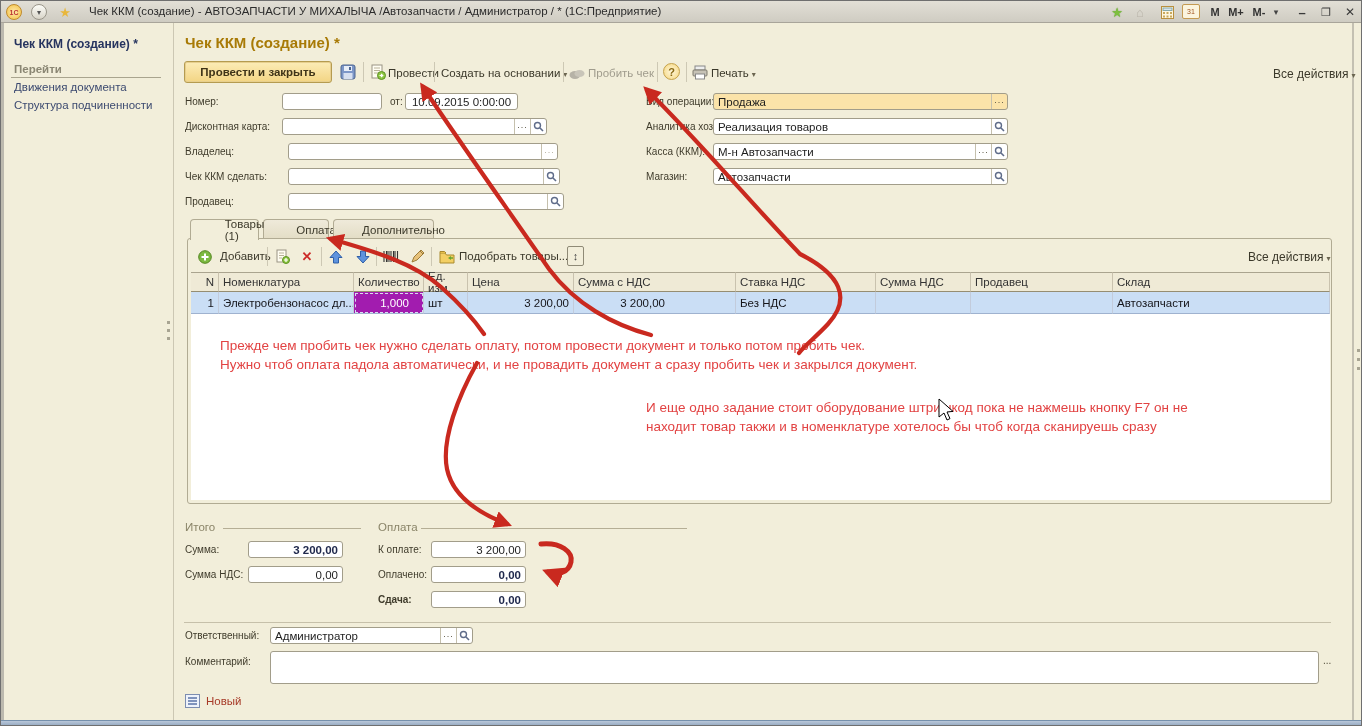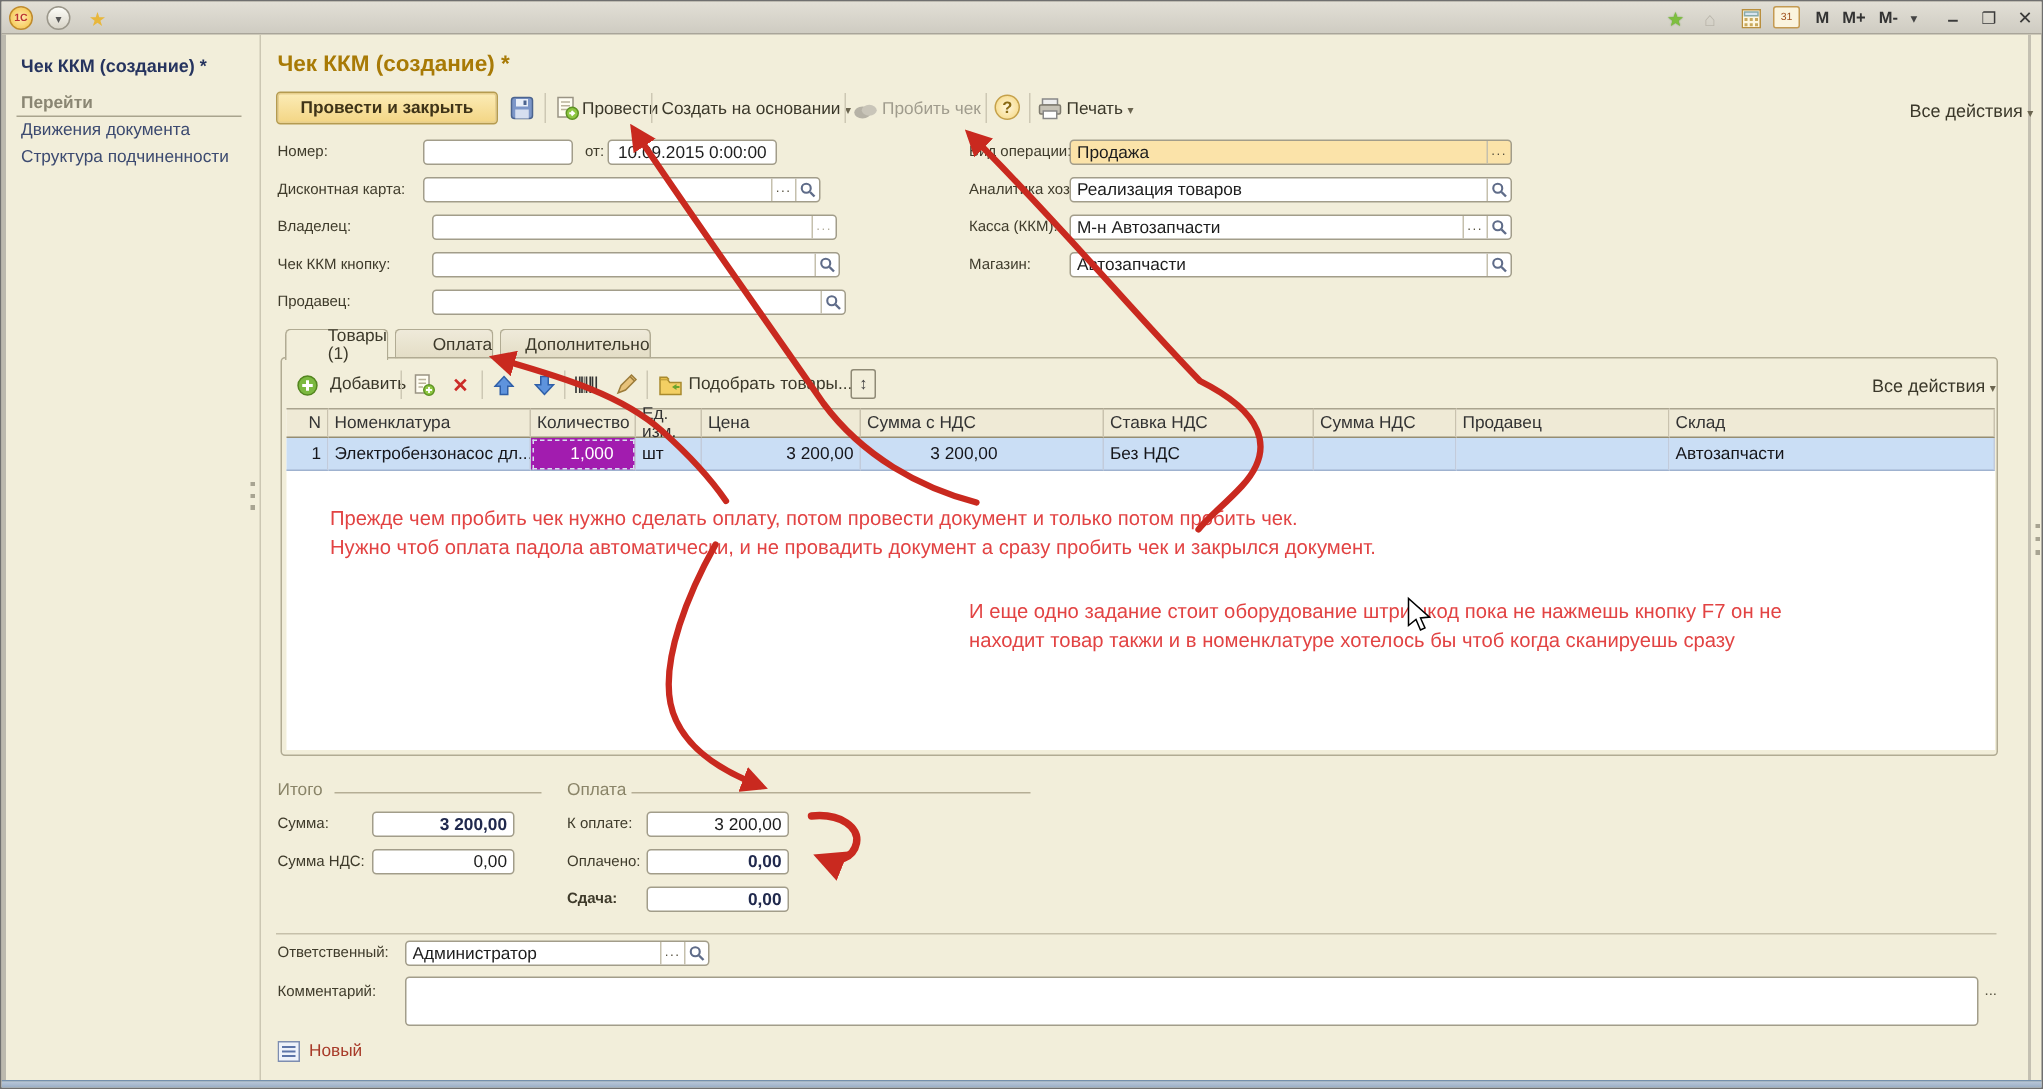--- a/index.html
+++ b/index.html
@@ -68,21 +68,21 @@
   .fld .val{flex:1;white-space:nowrap;overflow:hidden;}
   .fld.hl{background:#fbe3a9;}
   .sfx{width:16px;height:15px;border-left:1px solid #c5c0ad;display:flex;align-items:center;
     justify-content:center;color:#55503e;font-size:9px;flex:none;cursor:pointer;}
   .sfx.dots::after{content:"...";letter-spacing:1px;margin-top:-4px;}
   .sfx.dim::after{color:#b3ae9c;}
   .num{justify-content:flex-end;}
   .bold{font-weight:bold;color:#20294d;}
   
   .tab{position:absolute;top:218px;height:20px;border:1px solid #b1ab93;border-bottom:none;
-    border-radius:4px 4px 0 0;display:flex;align-items:center;justify-content:flex-end;
+    border-radius:4px 4px 0 0;display:flex;align-items:center;justify-content:center;
     font-size:11.5px;color:#3c392a;cursor:pointer;background:linear-gradient(#efeada,#e3ddc5);padding-left:40px;}
   .tab.active{background:#f2eeda;height:21px;z-index:3;font-weight:normal;}
   .gbox{position:absolute;left:186px;top:237px;width:1145px;height:266px;
     border:1px solid #b1ab93;border-radius:3px;z-index:1;}
   
   .twrap{position:absolute;left:190px;top:271px;width:1139px;height:228px;background:#fff;
     border:1px solid #aaa democracy48f;}
   .trow{display:grid;grid-template-columns:28px 135px 70px 44px 106px 162px 140px 95px 142px auto;}
   .th{height:20px;background:#efead6;border-right:1px solid #c9c2ae;border-bottom:1px solid #958d72;
     display:flex;align-items:center;padding:0 4px;color:#333;border-top:1px solid #aaa48f;}
@@ -110,20 +110,21 @@
 </style>
 </head>
 <body>
 
 <div id="app">
 
   <div class="titlebar">
     <span class="tb-ic appic">1С</span>
     <span class="tb-ic dropic"></span>
     <span class="tb-ic staric"></span>
+    <span class="tb-title">Чек ККМ (создание) - АВТОЗАПЧАСТИ У МИХАЛЫЧА /Автозапчасти / Администратор / * (1С:Предприятие)</span>
     <span class="tbr favadd"></span>
     <span class="tbr homeic"></span>
     <span class="tbr calc">
       <svg width="13" height="13" viewBox="0 0 13 13">
           <rect x="0.5" y="0.5" width="12" height="12" fill="#fdf6df" stroke="#b98f3e"></rect>
           <rect x="2" y="2" width="9" height="2.5" fill="#d7e4ef" stroke="#8aa"></rect>
           <rect x="2" y="6" width="2" height="2" fill="#c9a95c"></rect>
           <rect x="5.5" y="6" width="2" height="2" fill="#c9a95c"></rect>
           <rect x="9" y="6" width="2" height="2" fill="#c9a95c"></rect>
           <rect x="2" y="9.5" width="2" height="2" fill="#c9a95c"></rect>
@@ -220,21 +221,21 @@
         </svg>
       </span>
   </div>
 
   <div class="lbl" style="left:184px;top:145px;">Владелец:</div>
   <div class="fld" style="left:287px;top:142px;width:270px;padding-right:0;">
     <span class="val"></span>
     <span class="sfx dots dim"></span>
   </div>
 
-  <div class="lbl" style="left:184px;top:170px;">Чек ККМ кнопку:</div>
+  <div class="lbl" style="left:184px;top:170px;">Чек ККМ сделать:</div>
   <div class="fld" style="left:287px;top:167px;width:272px;padding-right:0;">
     <span class="val"></span>
     <span class="sfx">
         <svg width="11" height="11" viewBox="0 0 11 11">
           <circle cx="4.5" cy="4.5" r="3" fill="none" stroke="#5f6c89" stroke-width="1.4"></circle>
           <path d="M7 7l3 3" stroke="#5f6c89" stroke-width="1.6"></path>
         </svg>
       </span>
   </div>
 

